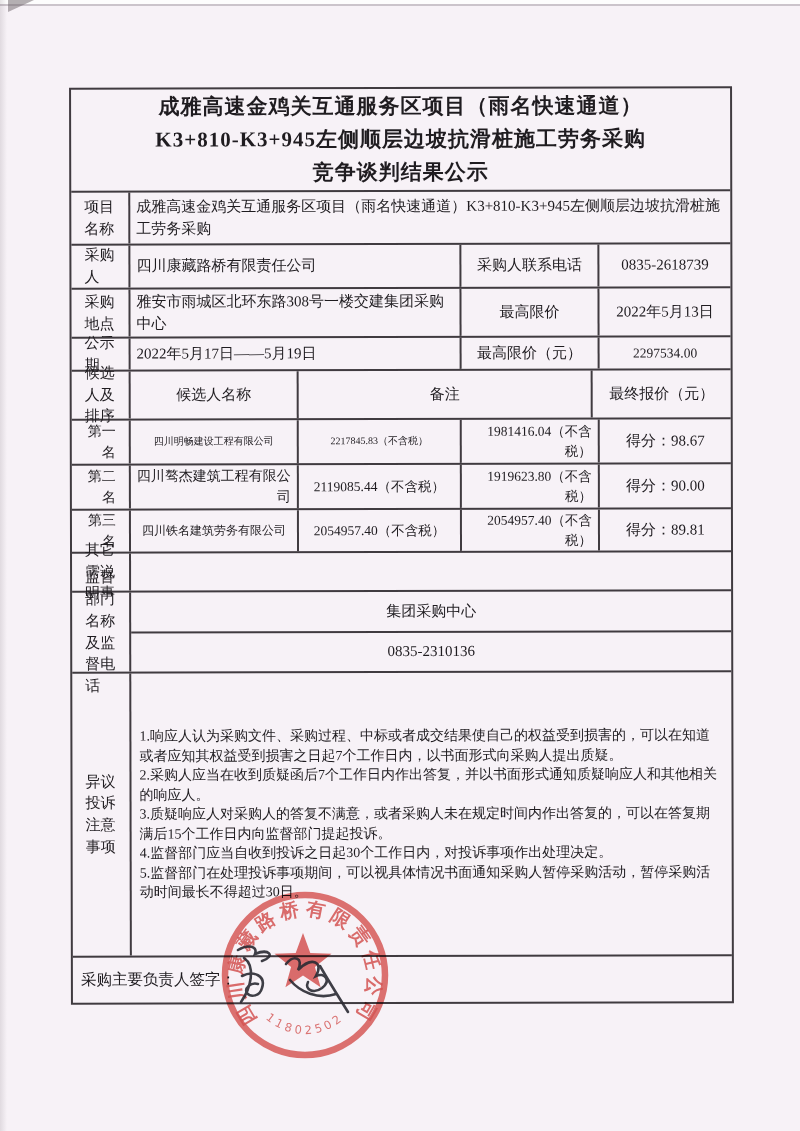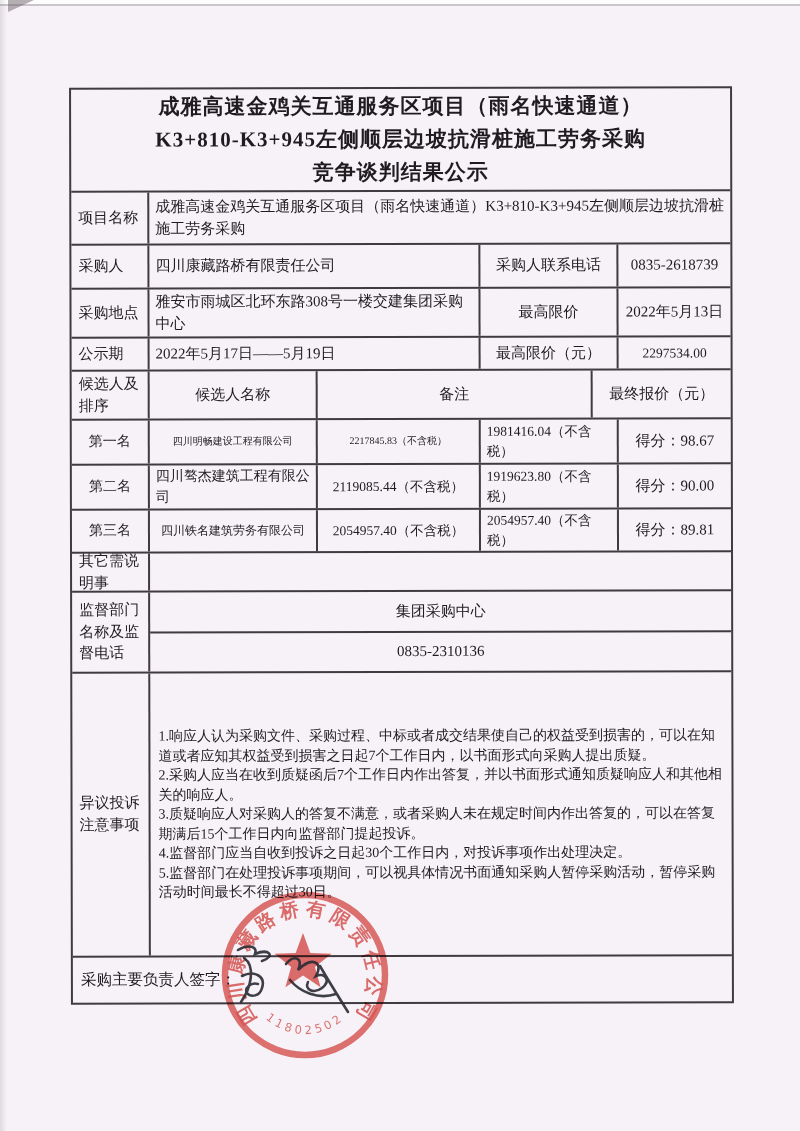--- a/index.html
+++ b/index.html
@@ -14,23 +14,23 @@
   .page-top-white{position:absolute;top:0;left:0;right:0;height:4px;background:#fdfdfd;}
   .page-top-edge{position:absolute;top:4px;left:0;right:0;height:2px;background:#a79fa7;opacity:.55;}
   .corner-mark{position:absolute;top:0;left:8px;width:0;height:0;border-top:12px solid #6b6168;border-right:26px solid transparent;opacity:.5;}
   .left-shade{position:absolute;top:0;left:0;bottom:0;width:7px;background:linear-gradient(90deg,rgba(120,110,118,.18),rgba(120,110,118,0));}
 
   .doc-table{position:absolute;left:70px;top:87px;width:663px;border:2px solid var(--line);box-sizing:border-box;color:var(--ink);transform:rotate(-0.12deg);}
   .t-row{display:flex;border-bottom:2px solid var(--line);box-sizing:border-box;align-items:stretch;}
   .t-row:last-child{border-bottom:none;}
   .cell{border-right:2px solid var(--line);box-sizing:border-box;display:flex;align-items:center;font-size:15px;line-height:1.45;padding:2px 6px;}
   .cell:last-child{border-right:none;}
-  .c-center{justify-content:center;text-align:left;}
+  .c-center{justify-content:center;text-align:right;}
   .c-left{justify-content:flex-start;text-align:left;}
-  .label-col{width:78px;flex:none;word-break:break-all;padding:2px 7px;}
+  .label-col{width:59px;flex:none;word-break:break-all;padding:2px 13px;}
   .w-val{width:331px;flex:none;}
   .w-l2{width:138px;flex:none;}
   .w-v2{flex:1;}
   .cc2{width:168px;flex:none;}
   .cc3{width:163px;flex:none;}
   .cc4{width:138px;flex:none;}
   .cc5{flex:1;}
 
   .r-title{height:103px;flex-direction:column;justify-content:center;align-items:center;}
   .title-line{font-weight:bold;font-size:21px;letter-spacing:1px;line-height:33px;text-align:center;}

